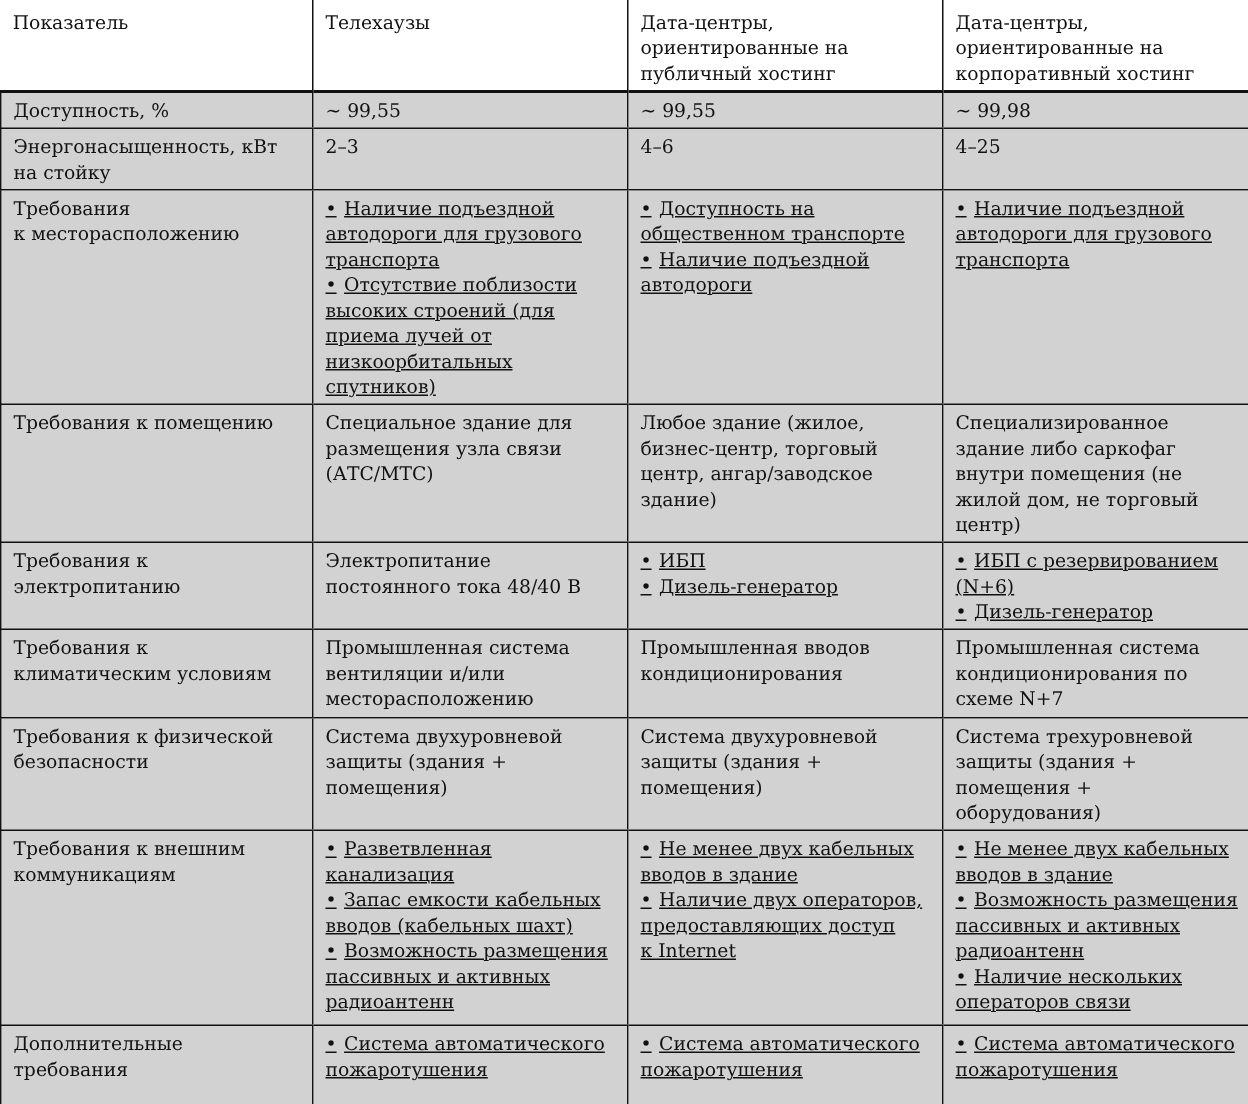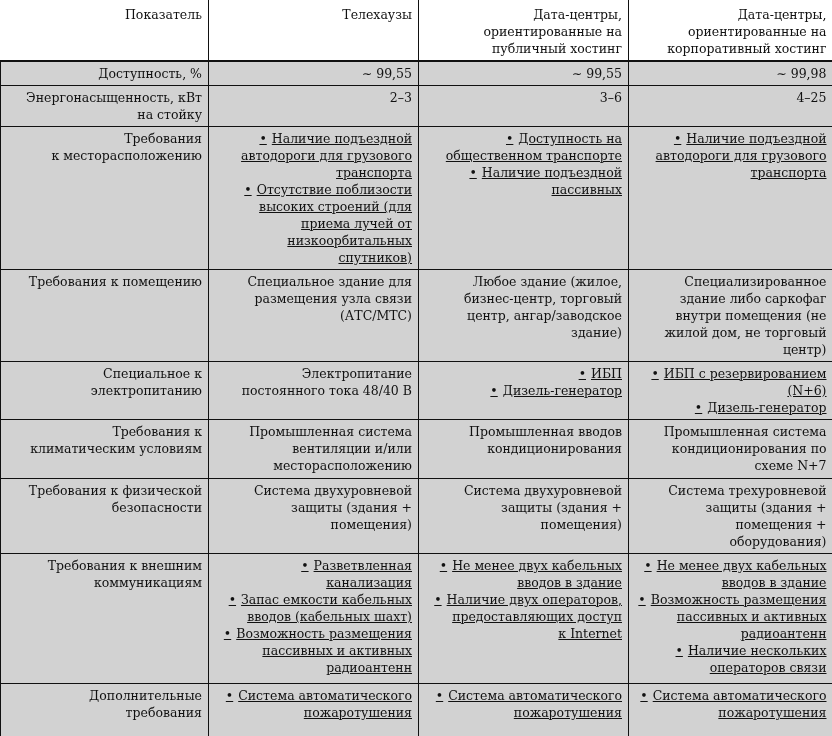--- a/index.html
+++ b/index.html
@@ -14,21 +14,21 @@
     border-collapse: collapse;
     table-layout: fixed;
     width: 832px;
   }
   col.c1 { width: 208px; }
   col.c2 { width: 210px; }
   col.c3 { width: 210px; }
   col.c4 { width: 204px; }
   th, td {
     vertical-align: top;
-    text-align: right;
+    text-align: left;
     font-weight: normal;
     padding: 3px 6px 3px 8px;
     overflow: hidden;
     border-left: 1px solid #111111;
   }
   thead th {
     background: #ffffff;
     border-bottom: 2px solid #111111;
     padding-top: 6px;
   }
@@ -73,37 +73,37 @@
           </td>
       </tr>
       <tr style="height:41px">
         <td>
             <div class="txt">Энергонасыщенность, кВт на стойку</div>
           </td>
         <td>
             <div class="txt">2–3</div>
           </td>
         <td>
-            <div class="txt">3–6</div>
+            <div class="txt">4–6</div>
           </td>
         <td>
             <div class="txt">4–25</div>
           </td>
       </tr>
       <tr style="height:129px">
         <td>
             <div class="txt">Требования к&nbsp;месторасположению</div>
           </td>
         <td>
           <div class="item"><span class="blt">•</span><span>Наличие подъездной автодороги для грузового транспорта</span></div>
           <div class="item"><span class="blt">•</span><span>Отсутствие поблизости высоких строений (для приема лучей от низкоорбитальных спутников)</span></div>
         </td>
         <td>
           <div class="item"><span class="blt">•</span><span>Доступность на общественном транспорте</span></div>
-          <div class="item"><span class="blt">•</span><span>Наличие подъездной пассивных</span></div>
+          <div class="item"><span class="blt">•</span><span>Наличие подъездной автодороги</span></div>
         </td>
         <td>
           <div class="item"><span class="blt">•</span><span>Наличие подъездной автодороги для грузового транспорта</span></div>
         </td>
       </tr>
       <tr style="height:75px">
         <td>
             <div class="txt">Требования к помещению</div>
           </td>
         <td>
@@ -111,21 +111,21 @@
           </td>
         <td>
             <div class="txt">Любое здание (жилое, бизнес-центр, торговый центр, ангар/заводское здание)</div>
           </td>
         <td>
             <div class="txt">Специализированное здание либо саркофаг внутри помещения (не жилой дом, не торговый центр)</div>
           </td>
       </tr>
       <tr style="height:41px">
         <td>
-            <div class="txt">Специальное к электропитанию</div>
+            <div class="txt">Требования к электропитанию</div>
           </td>
         <td>
             <div class="txt">Электропитание постоянного тока 48/40 В</div>
           </td>
         <td>
           <div class="item"><span class="blt">•</span><span>ИБП</span></div>
           <div class="item"><span class="blt">•</span><span>Дизель-генератор</span></div>
         </td>
         <td>
           <div class="item"><span class="blt">•</span><span>ИБП с резервированием (N+6)</span></div>

